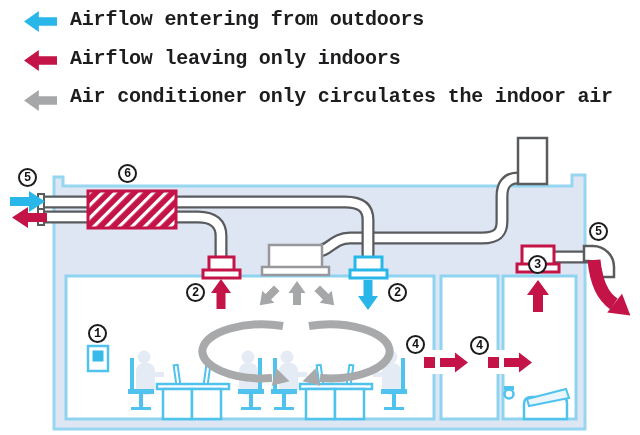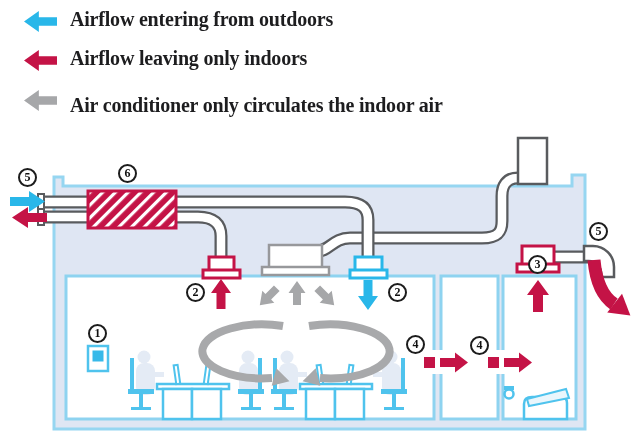--- a/index.html
+++ b/index.html
@@ -1,17 +1,17 @@
 <!DOCTYPE html>
 <html><head>
 <meta charset="utf-8">
 <style>
   html,body{margin:0;padding:0;background:#fff;}
   #stage{position:relative;width:640px;height:435px;background:#ffffff;overflow:hidden;
-         font-family:Liberation Serif, serif;}
+         font-family:Liberation Mono, monospace;}
   
   .legend-row{position:absolute;left:0;top:0;}
   .legend-arrow{position:absolute;width:33px;height:21px;
       clip-path:polygon(0 50%,45% 0,45% 30%,100% 30%,100% 70%,45% 70%,45% 100%);}
   .arrow-cyan{background:#29b7e9;}
   .arrow-crimson{background:#c41346;}
   .arrow-gray{background:#a6a7a9;}
   .legend-label{position:absolute;left:70px;width:560px;
       font-size:20px;font-weight:700;color:#1d1d1f;letter-spacing:-0.2px;white-space:nowrap;}
   
@@ -33,21 +33,21 @@
     <div class="legend-row">
       <span class="legend-arrow arrow-cyan" style="left:24px;top:11px"></span>
       <span class="legend-label" style="top:8px">Airflow entering from outdoors</span>
     </div>
     <div class="legend-row">
       <span class="legend-arrow arrow-crimson" style="left:24px;top:50px"></span>
       <span class="legend-label" style="top:47px">Airflow leaving only indoors</span>
     </div>
     <div class="legend-row">
       <span class="legend-arrow arrow-gray" style="left:24px;top:90px"></span>
-      <span class="legend-label" style="top:94px">Air conditioner only circulates the indoor air</span>
+      <span class="legend-label" style="top:85px">Air conditioner only circulates the indoor air</span>
     </div>
   </div>
 
   <svg width="640" height="435" viewBox="0 0 640 435">
     <defs>
       <pattern id="hatch" patternUnits="userSpaceOnUse" width="9" height="9" patternTransform="rotate(45)">
         <rect width="9" height="9" fill="#c41346"></rect>
         <rect width="3.2" height="9" fill="#ffffff"></rect>
       </pattern>
     </defs>

